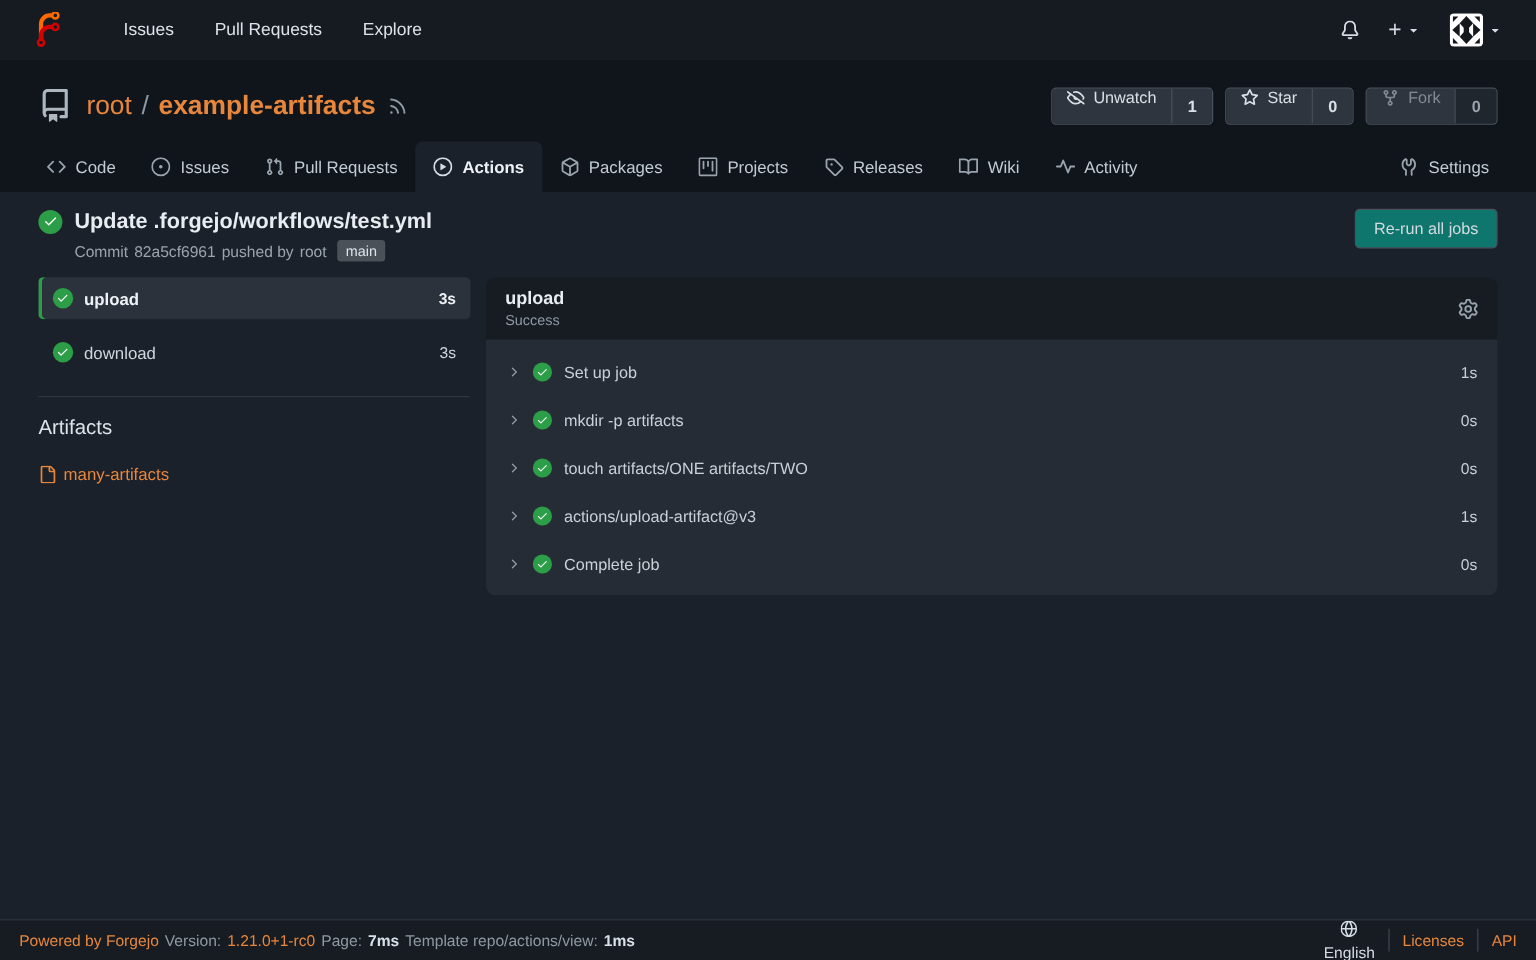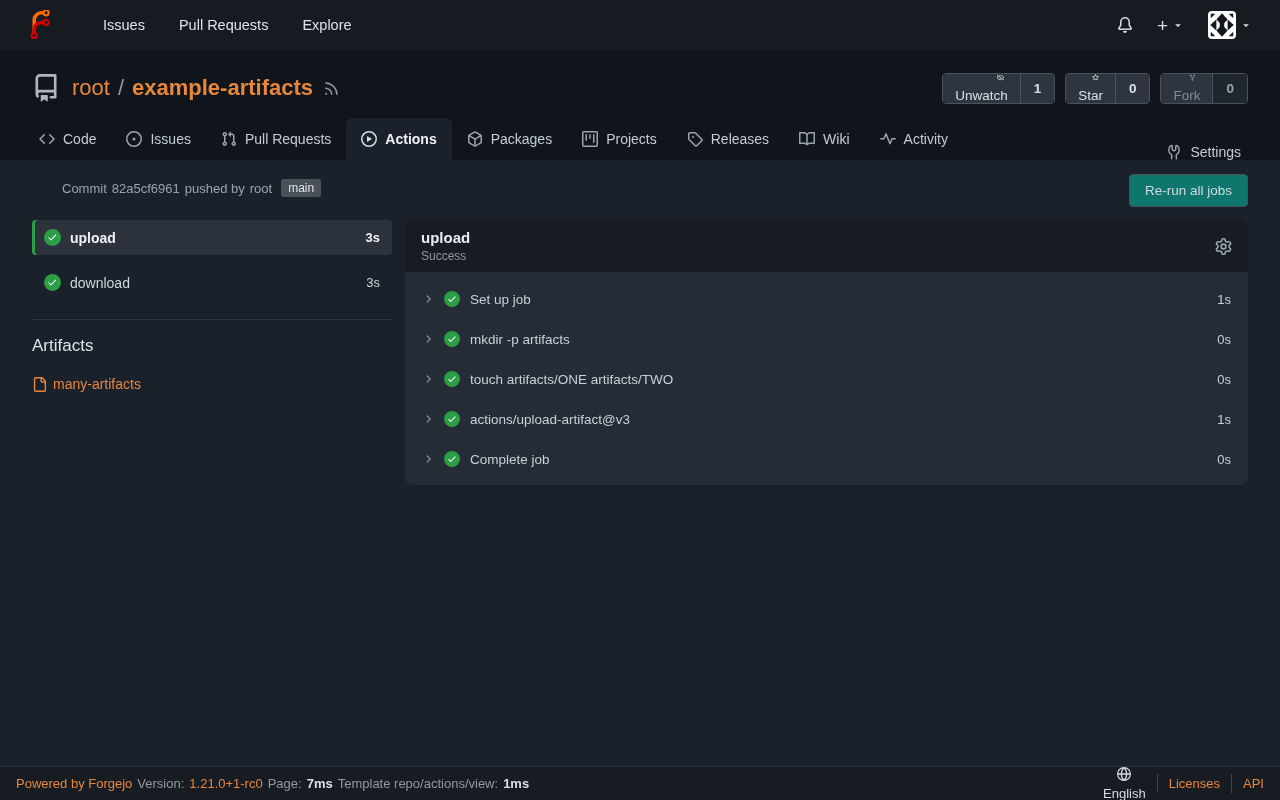--- a/index.html
+++ b/index.html
@@ -58,42 +58,42 @@
   .repo-title .owner{font-weight:400;}
   .repo-title .slash{color:var(--text-2); font-weight:400;}
   .repo-title .name{font-weight:600;}
   .rss{color:var(--text-2); margin-left:10px; cursor:pointer;}
   .repo-buttons{margin-left:auto; display:flex; gap:10px;}
   .seg-btn{
     display:flex; border:1px solid var(--border-btn); border-radius:4px;
     overflow:hidden; height:31px; font-size:13.5px; cursor:pointer;
   }
   .seg-btn .lbl{
-    display:flex; align-items:flex-end; gap:7px; padding:0 12px;
-    background:var(--bg-button); color:var(--text);flex-direction:column;
+    display:flex; align-items:flex-start; gap:7px; padding:0 12px;
+    background:var(--bg-button); color:var(--text);
   }
   .seg-btn .cnt{
     display:flex; align-items:center; padding:0 13px;
     background:var(--bg-button); border-left:1px solid var(--border-btn);
     font-weight:700; color:var(--text);
   }
   .seg-btn.disabled .lbl{color:#828b95;}
   .seg-btn.disabled .cnt{background:var(--bg-count-dark); color:#9aa3ad;}
 
   .tabs{
     display:flex; align-items:flex-end; padding:0 24px; margin-top:8px; height:42px;
   }
   .tab{
     display:flex; align-items:center; gap:8px; padding:0 15px; height:42px;
     color:#c3ccd4; font-size:14px; cursor:pointer; border-radius:6px 6px 0 0;
   }
   .tab .t-ic{color:#9aa4ae; display:flex;}
   .tab.active{background:var(--bg-body); color:#eef2f6; font-weight:700;}
   .tab.active .t-ic{color:#d5dce3;}
-  .tab.settings{margin-left:auto;align-items:flex-end;}
+  .tab.settings{margin-left:auto;}
 
   
   main{flex:1; padding:14px 32px 0;}
   .run-header{display:flex; align-items:flex-start;}
   .run-title-wrap{display:flex; align-items:center; gap:10px;}
   .run-title{font-size:18px; font-weight:700; color:#e8edf2;}
   .run-sub{margin:5px 0 0 30px; font-size:13px; color:#9aa4ae; display:flex; align-items:center; gap:5px;}
   .run-sub a{color:#9aa4ae; text-decoration:none; cursor:pointer;}
   .branch-badge{
     background:var(--badge-bg); color:#dde3e9; font-size:12px;
@@ -416,20 +416,28 @@
           </svg>
         </span>
       <span>Settings</span>
     </div>
   </div>
 </header>
 
 <main>
   <div class="run-header">
     <div>
+      <div class="run-title-wrap">
+        <span class="check sz20">
+            <svg>
+              <use href="#i-check"></use>
+            </svg>
+          </span>
+        <h2 class="run-title">Update .forgejo/workflows/test.yml</h2>
+      </div>
       <div class="run-sub">
         <span>Commit</span>
         <a>82a5cf6961</a>
         <span>pushed by</span>
         <a>root</a>
         <span class="branch-badge">main</span>
       </div>
     </div>
     <button class="rerun-btn">Re-run all jobs</button>
   </div>

